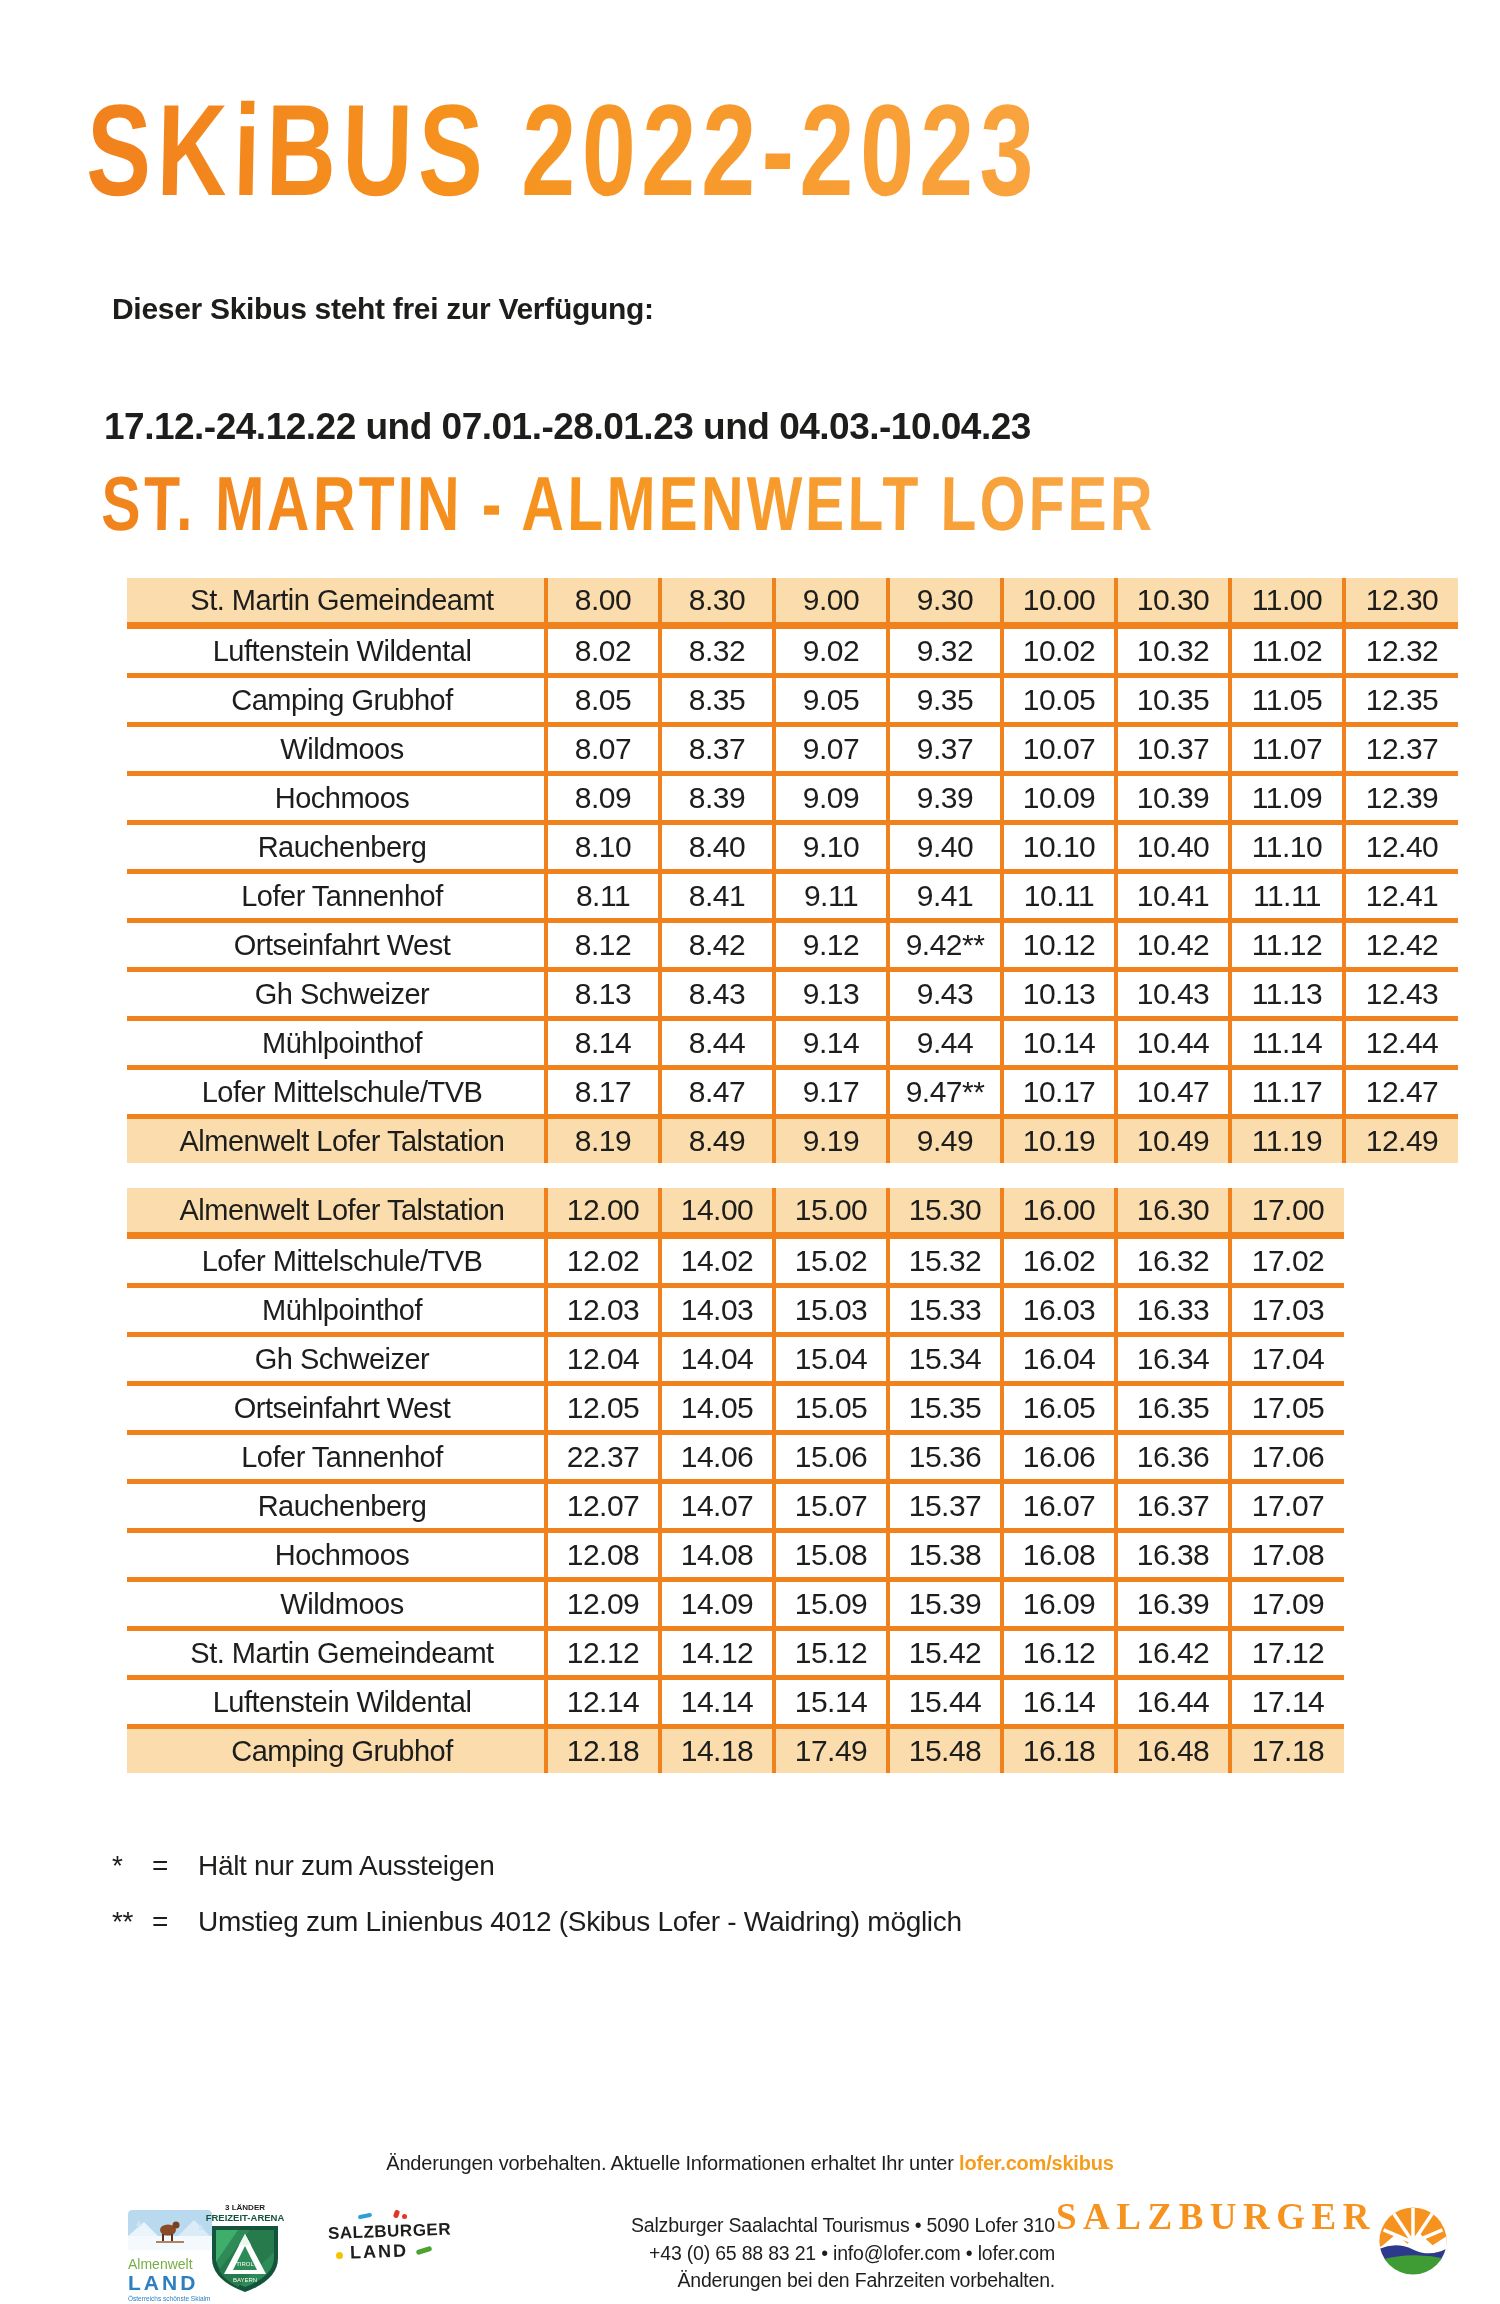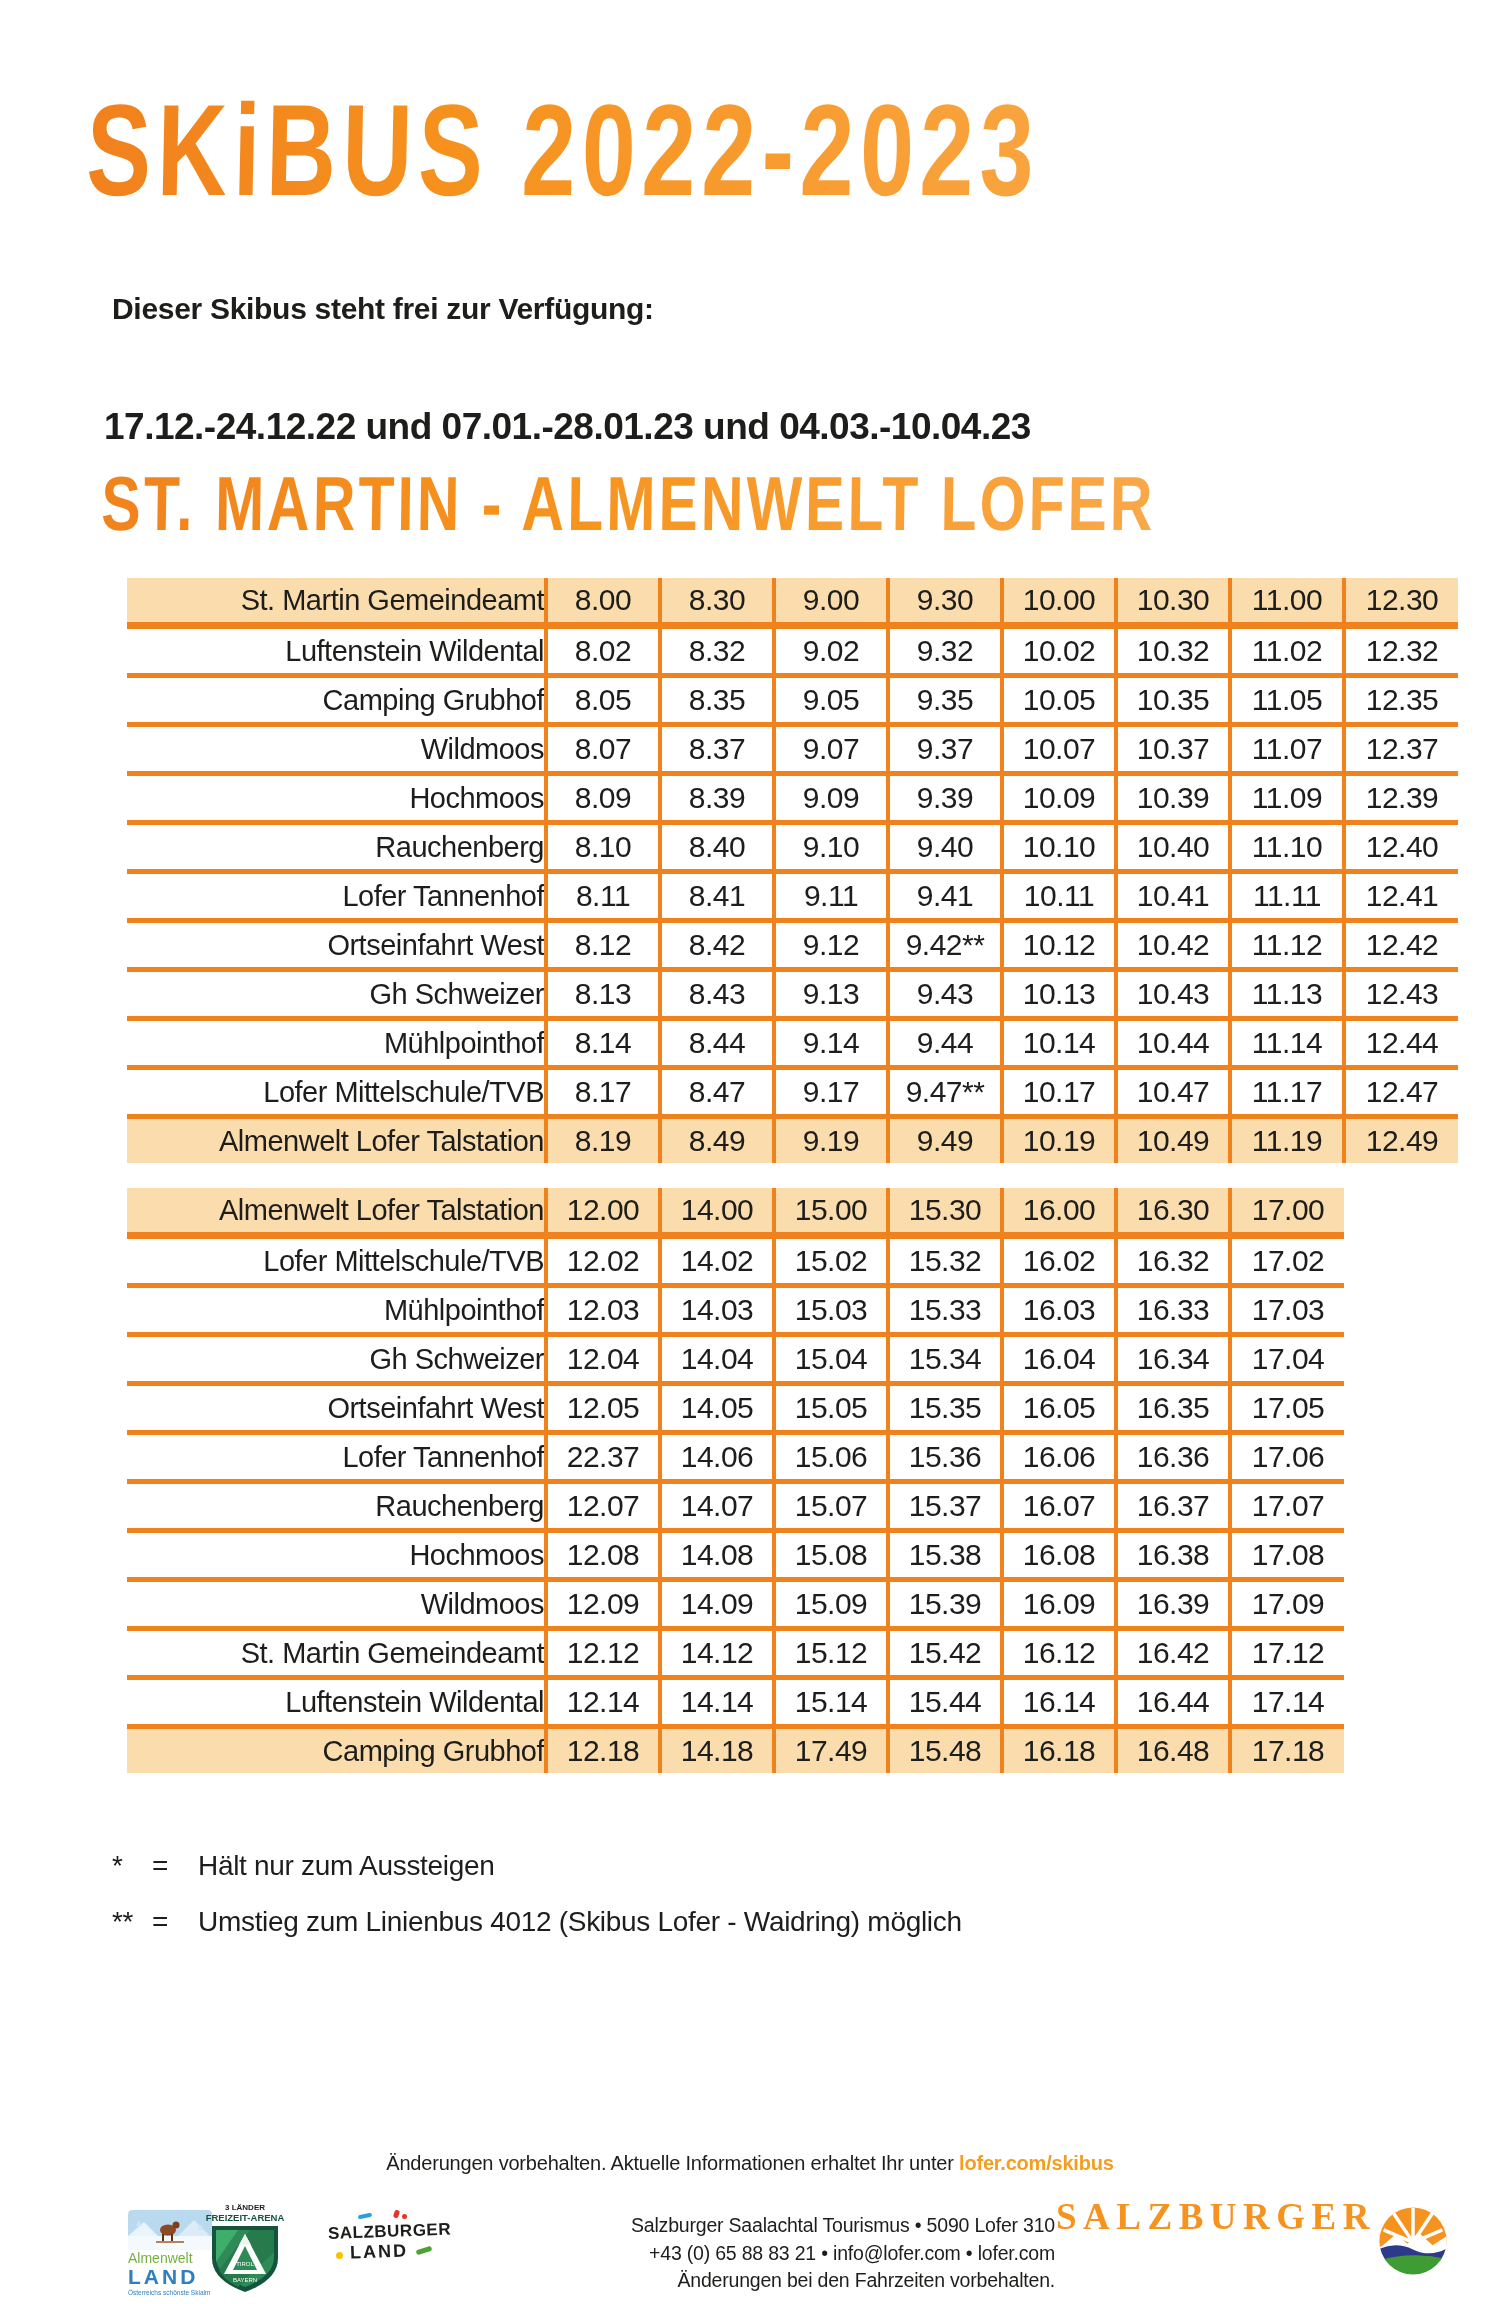--- a/index.html
+++ b/index.html
@@ -32,41 +32,41 @@
   table.tt{border-collapse:collapse;table-layout:fixed;}
   table.tt td{
     height:44px;vertical-align:middle;padding:0;
     border-right:4px solid #f0821e;overflow:hidden;white-space:nowrap;
   }
   table.tt td:last-child{border-right:none;}
   table.tt tr{border-bottom:5px solid #f0821e;}
   table.tt tbody tr:first-child{border-bottom:7px solid #f0821e;}
   table.tt tbody tr:last-child{border-bottom:none;}
   table.tt tr.hl td{background:#fbdcad;}
-  table.tt td.stop{padding-left:13px;font-size:29px;letter-spacing:-0.5px;text-align:right;}
+  table.tt td.stop{padding-left:13px;font-size:29px;letter-spacing:-0.5px;text-align:center;}
   table.tt td.time{font-size:30px;letter-spacing:-0.5px;text-align:center;}
   #table1{left:127px;top:578px;width:1331px;}
   #table2{left:127px;top:1188px;width:1217px;}
 
   
   .footnote{left:112px;font-size:28px;letter-spacing:-0.3px;display:flex;align-items:baseline;}
   .fn-sym{width:40px;display:inline-block;}
   .fn-eq{width:46px;display:inline-block;}
   #footnote1{top:1850px;}
   #footnote2{top:1906px;}
 
   
   .foot-note{left:0;top:2152px;width:1500px;text-align:center;font-size:20px;letter-spacing:-0.2px;}
   .foot-note .link{color:#f59e1d;font-weight:700;margin-top:44px;}
   .contact{top:2212px;right:445px;text-align:right;font-size:19.5px;line-height:27.5px;letter-spacing:-0.2px;}
 
   
   .lg-almenwelt{left:128px;top:2210px;width:88px;}
   .lg-almenwelt .scene{width:84px;height:40px;border-radius:4px;display:block;}
-  .lg-almenwelt .l1{font-size:14px;color:#76b043;line-height:15px;margin-top:1px;}
+  .lg-almenwelt .l1{font-size:14px;color:#76b043;line-height:15px;margin-top:7px;}
   .lg-almenwelt .l2{font-size:21px;font-weight:700;color:#2d7fc1;letter-spacing:3px;line-height:21px;}
   .lg-almenwelt .l3{font-size:6.5px;color:#2d7fc1;line-height:8px;margin-top:2px;}
 
   
   .lg-arena{left:204px;top:2200px;width:82px;height:96px;}
 
   
   .lg-sland{left:328px;top:2222px;width:110px;height:60px;}
   .lg-sland .t1{font-size:17px;font-weight:700;letter-spacing:0.5px;transform:rotate(-2deg);color:#1d1d1b;line-height:19px;}
   .lg-sland .t2{font-size:18px;font-weight:700;letter-spacing:2px;transform:rotate(-2deg);color:#1d1d1b;margin-left:22px;line-height:20px;}

